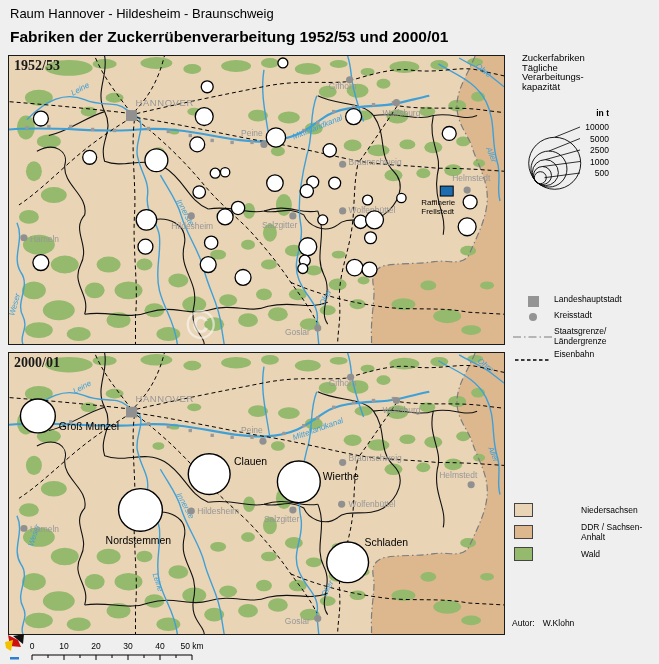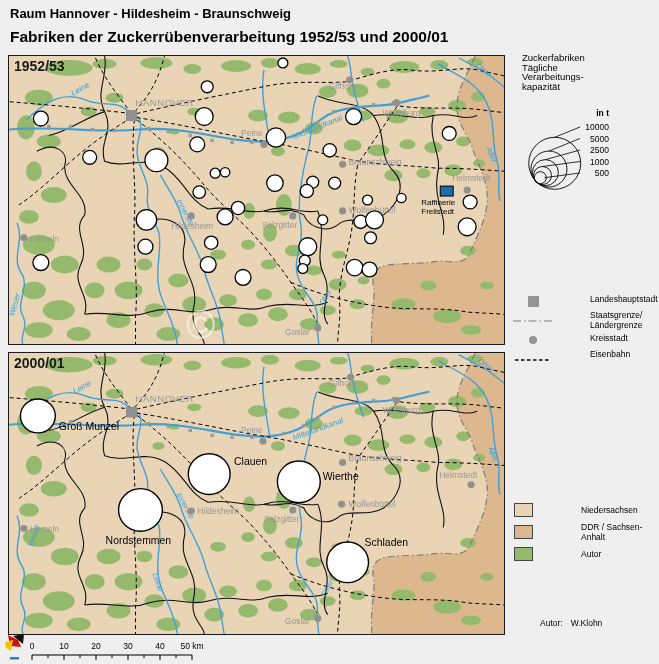--- a/index.html
+++ b/index.html
@@ -2,49 +2,49 @@
 <html><head>
 <meta charset="utf-8">
 <style>
   html,body{margin:0;padding:0;}
   body{
     width:659px;height:664px;position:relative;overflow:hidden;
     background:#efefef;
     font-family:"Liberation Sans",sans-serif;
     -webkit-font-smoothing:antialiased;
   }
-  .hdr-sub{position:absolute;left:10px;top:6px;font-size:13px;font-weight:bold;color:#000;}
+  .hdr-sub{position:absolute;left:10px;top:6px;font-size:13px;font-weight:normal;color:#000;}
   .hdr-title{position:absolute;left:10px;top:28px;font-size:15.5px;font-weight:bold;color:#000;}
   .map{
     position:absolute;left:8px;width:497px;background:#e9d4b5;
     border:1.8px solid #1a1a1a;box-sizing:border-box;
   }
   #map1{top:55px;height:290px;}
   #map2{top:352px;height:283px;}
   .map svg{position:absolute;left:0;top:0;width:100%;height:100%;}
   .yearlab{
-    position:absolute;left:5px;top:2px;font-size:14px;font-weight:bold;color:#1a1a1a;z-index:5;
+    position:absolute;left:5px;top:2px;font-size:14px;font-weight:bold;color:#1a1a1a;z-index:5;font-family:Liberation Serif, serif;
   }
   .watermark{
     position:absolute;left:186px;top:305px;z-index:9;display:flex;align-items:center;
     color:rgba(248,248,246,0.62);pointer-events:none;
   }
   .watermark .c{font-size:40px;line-height:40px;margin-right:6px;font-weight:bold;}
   .watermark .wl{font-size:13px;font-weight:bold;letter-spacing:4.5px;line-height:16px;white-space:nowrap;}
   .lg-head{position:absolute;left:522px;top:53px;font-size:9.5px;font-weight:normal;line-height:9.5px;color:#000;}
   #sizeLegend{position:absolute;left:512px;top:100px;}
   .sym-rows{position:absolute;left:512px;top:295px;width:147px;}
   .sym-row{display:flex;align-items:flex-start;margin-bottom:4px;}
   .sym-cell{width:42px;flex:0 0 42px;display:flex;justify-content:center;align-items:center;height:12px;}
-  .sym-label{font-size:8.5px;color:#000;line-height:9.5px;margin-left:36px;}
+  .sym-label{font-size:8.5px;color:#000;line-height:9.5px;}
   .area-rows{position:absolute;left:514px;top:503px;}
   .area-row{display:flex;align-items:center;margin-bottom:5px;gap:34px;}
   .swatch{width:17px;height:12px;border:1px solid #444;margin-right:14px;flex:0 0 17px;}
   .area-label{font-size:8.5px;color:#000;}
-  .author{position:absolute;left:540px;top:618px;font-size:8.5px;color:#000;text-align:center;}
+  .author{position:absolute;left:512px;top:618px;font-size:8.5px;color:#000;text-align:center;}
   .author b{font-weight:normal;margin-right:8px;}
   
   #scalebar{position:absolute;left:24px;top:638px;}
   #logo{position:absolute;left:4px;top:634px;}
   .sq-cap{width:11px;height:11px;background:#949494;}
   .dot-kreis{width:8px;height:8px;border-radius:50%;background:#949494;}
 </style>
 </head>
 <body>
 
@@ -507,58 +507,58 @@
   </svg>
 
 <div class="sym-rows">
   <div class="sym-row">
     <span class="sym-cell">
         <span class="sq-cap"></span>
       </span>
     <span class="sym-label">Landeshauptstadt</span>
   </div>
   <div class="sym-row">
+    <span class="sym-cell">
+        <span class="dot-kreis"></span>
+      </span>
+    <span class="sym-label">Kreisstadt</span>
+  </div>
+  <div class="sym-row">
     <span class="sym-cell" style="margin-top:4px;">
         <svg width="40" height="4">
           <line x1="0" y1="2" x2="40" y2="2" stroke="#7d7d7d" stroke-width="1.2" stroke-dasharray="8 3 1.5 3"></line>
         </svg>
       </span>
     <span class="sym-label">
       <span>Staatsgrenze/</span><br>
       <span>Ländergrenze</span>
     </span>
   </div>
   <div class="sym-row">
-    <span class="sym-cell">
-        <span class="dot-kreis"></span>
-      </span>
-    <span class="sym-label">Kreisstadt</span>
-  </div>
-  <div class="sym-row">
     <span class="sym-cell" style="margin-top:4px;">
         <svg width="40" height="4">
           <line x1="2" y1="2" x2="38" y2="2" stroke="#000" stroke-width="1.4" stroke-dasharray="3.5 2.5"></line>
         </svg>
       </span>
     <span class="sym-label">Eisenbahn</span>
   </div>
 </div>
 
 <div class="area-rows">
   <div class="area-row">
     <span class="swatch" style="background: rgb(233, 212, 181);"></span>
     <span class="area-label">Niedersachsen</span>
   </div>
   <div class="area-row">
     <span class="swatch" style="background: rgb(221, 184, 143);"></span>
     <span class="area-label">DDR / Sachsen-Anhalt</span>
   </div>
   <div class="area-row">
     <span class="swatch" style="background: rgb(149, 185, 109);"></span>
-    <span class="area-label">Autor</span>
+    <span class="area-label">Wald</span>
   </div>
 </div>
 
 <div class="author">
   <b>Autor:</b><span>W.Klohn</span>
 </div>
 
 <svg id="logo" width="20" height="26">
   <polygon points="9,2 20,0 19,10" fill="#111"></polygon>
   <polygon points="4,1 14,6 17,13 6,12" fill="#cc1111"></polygon>

